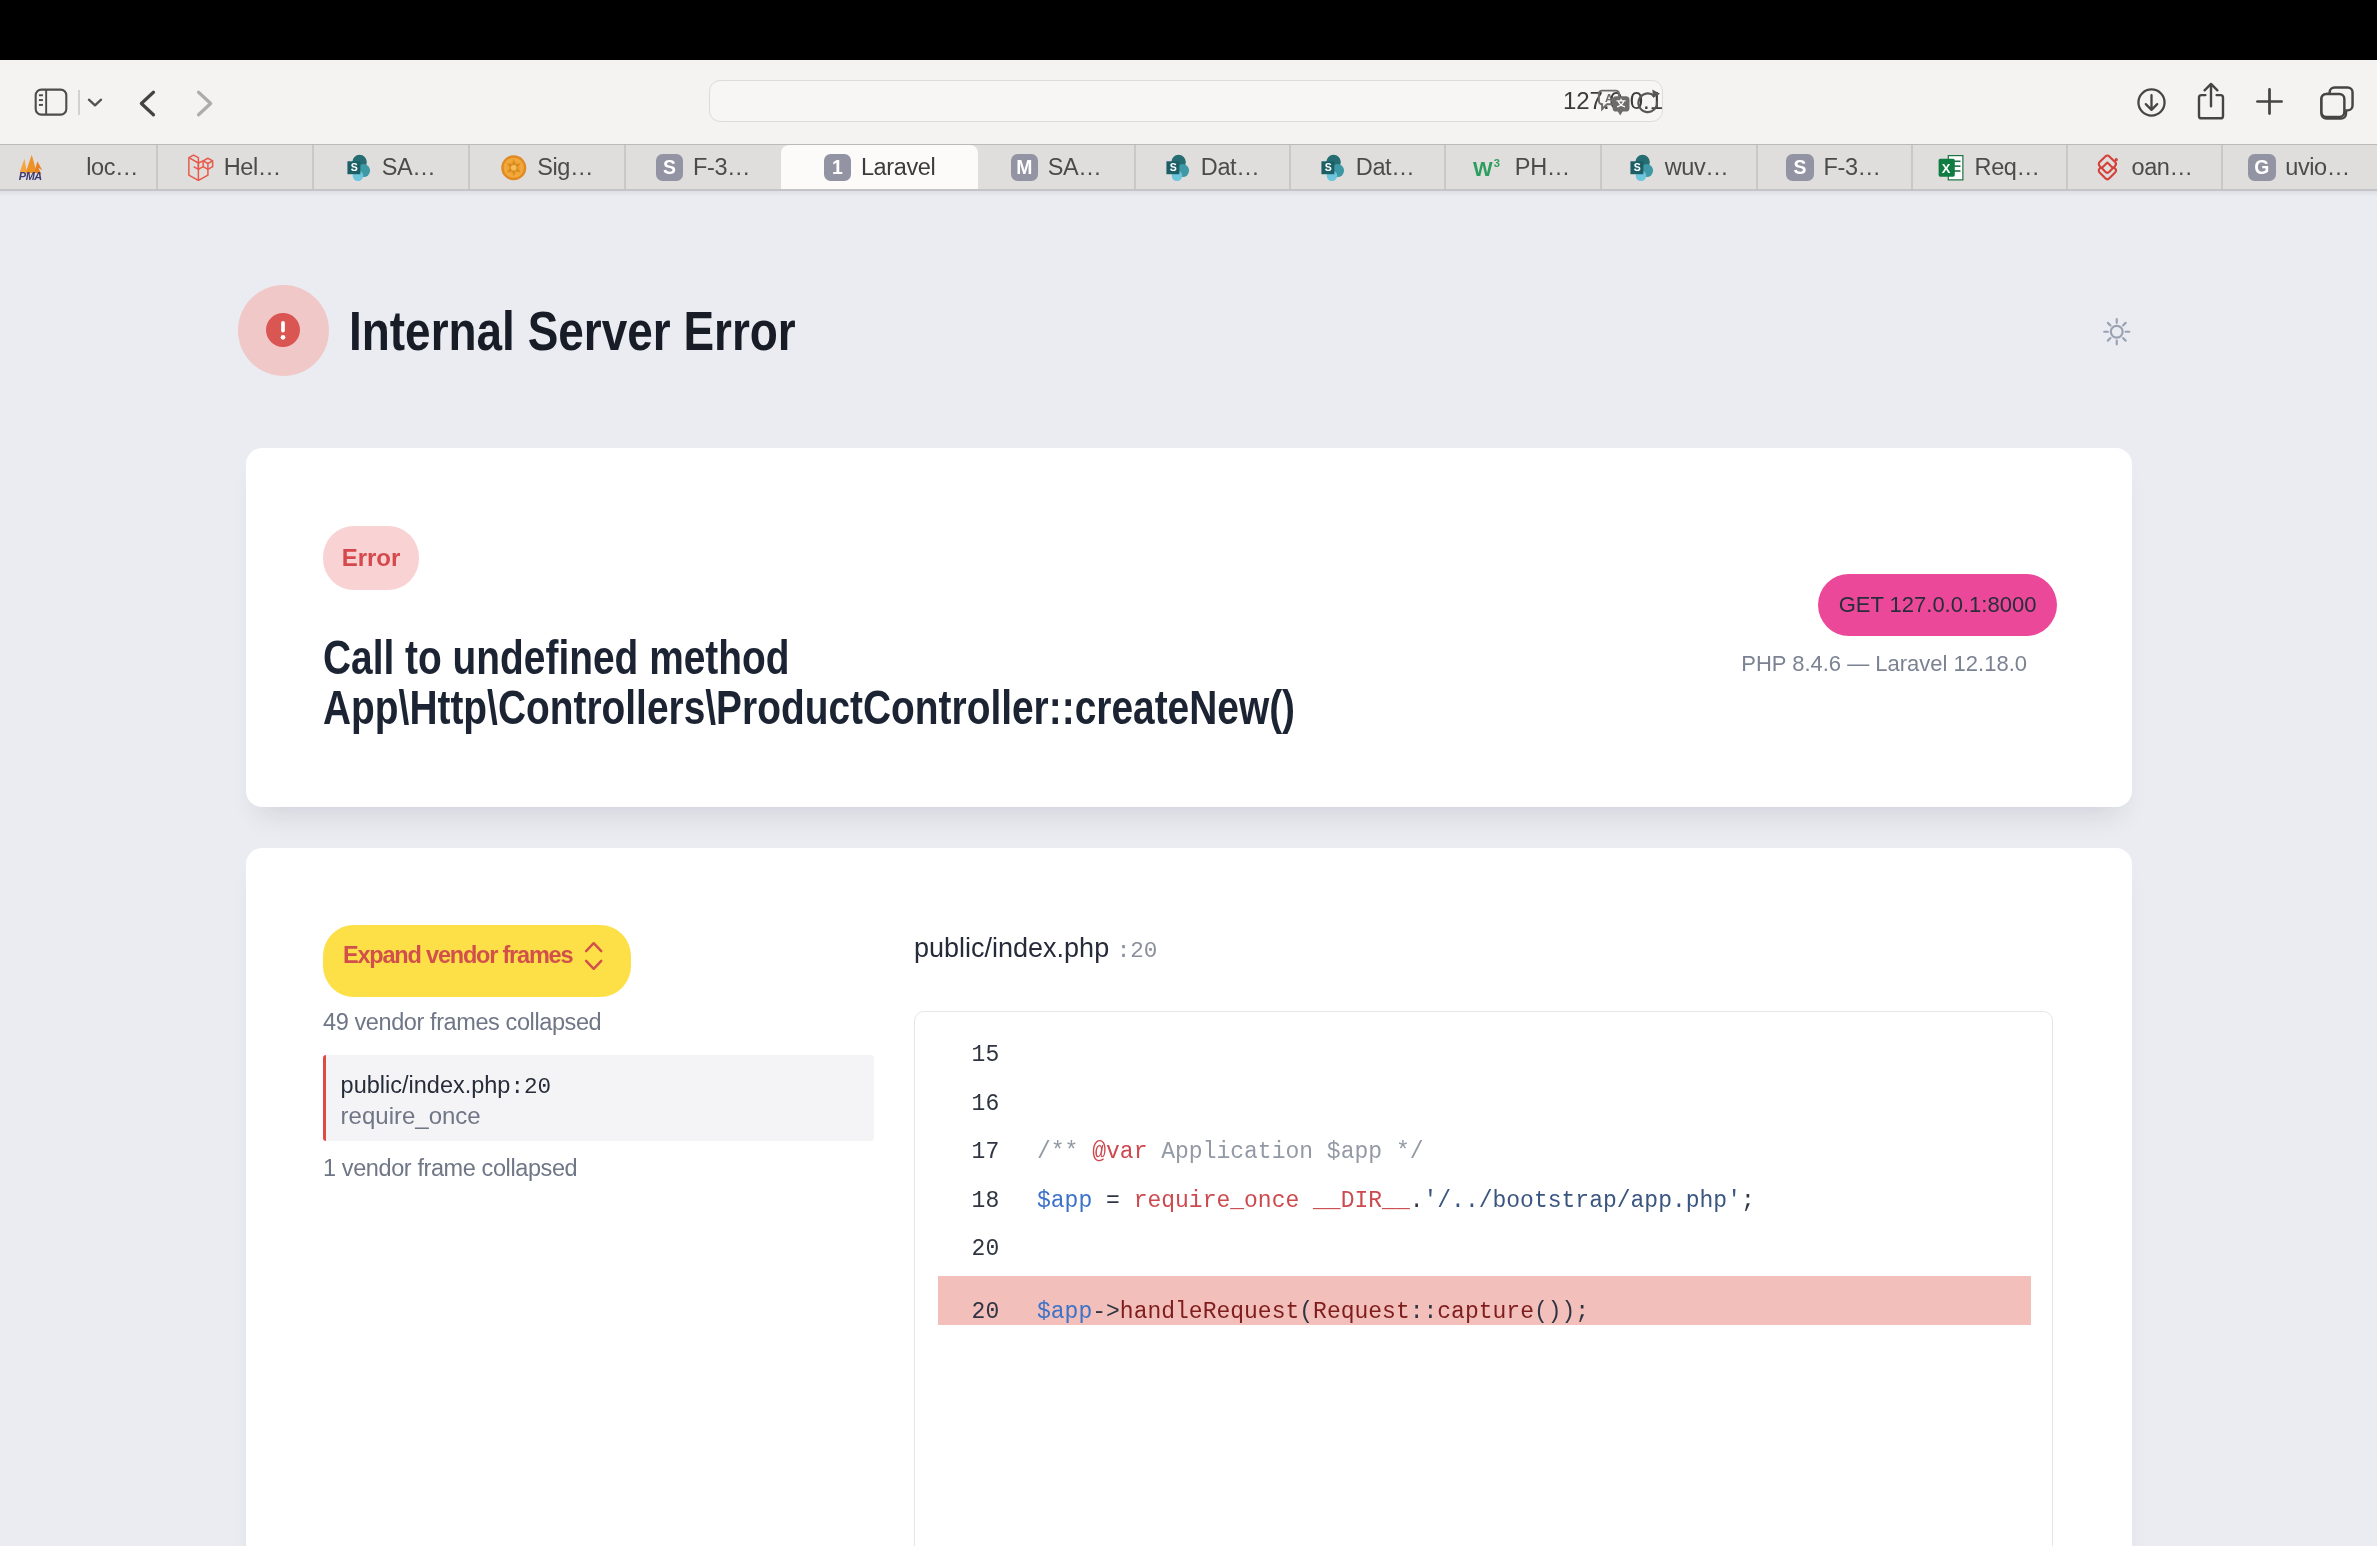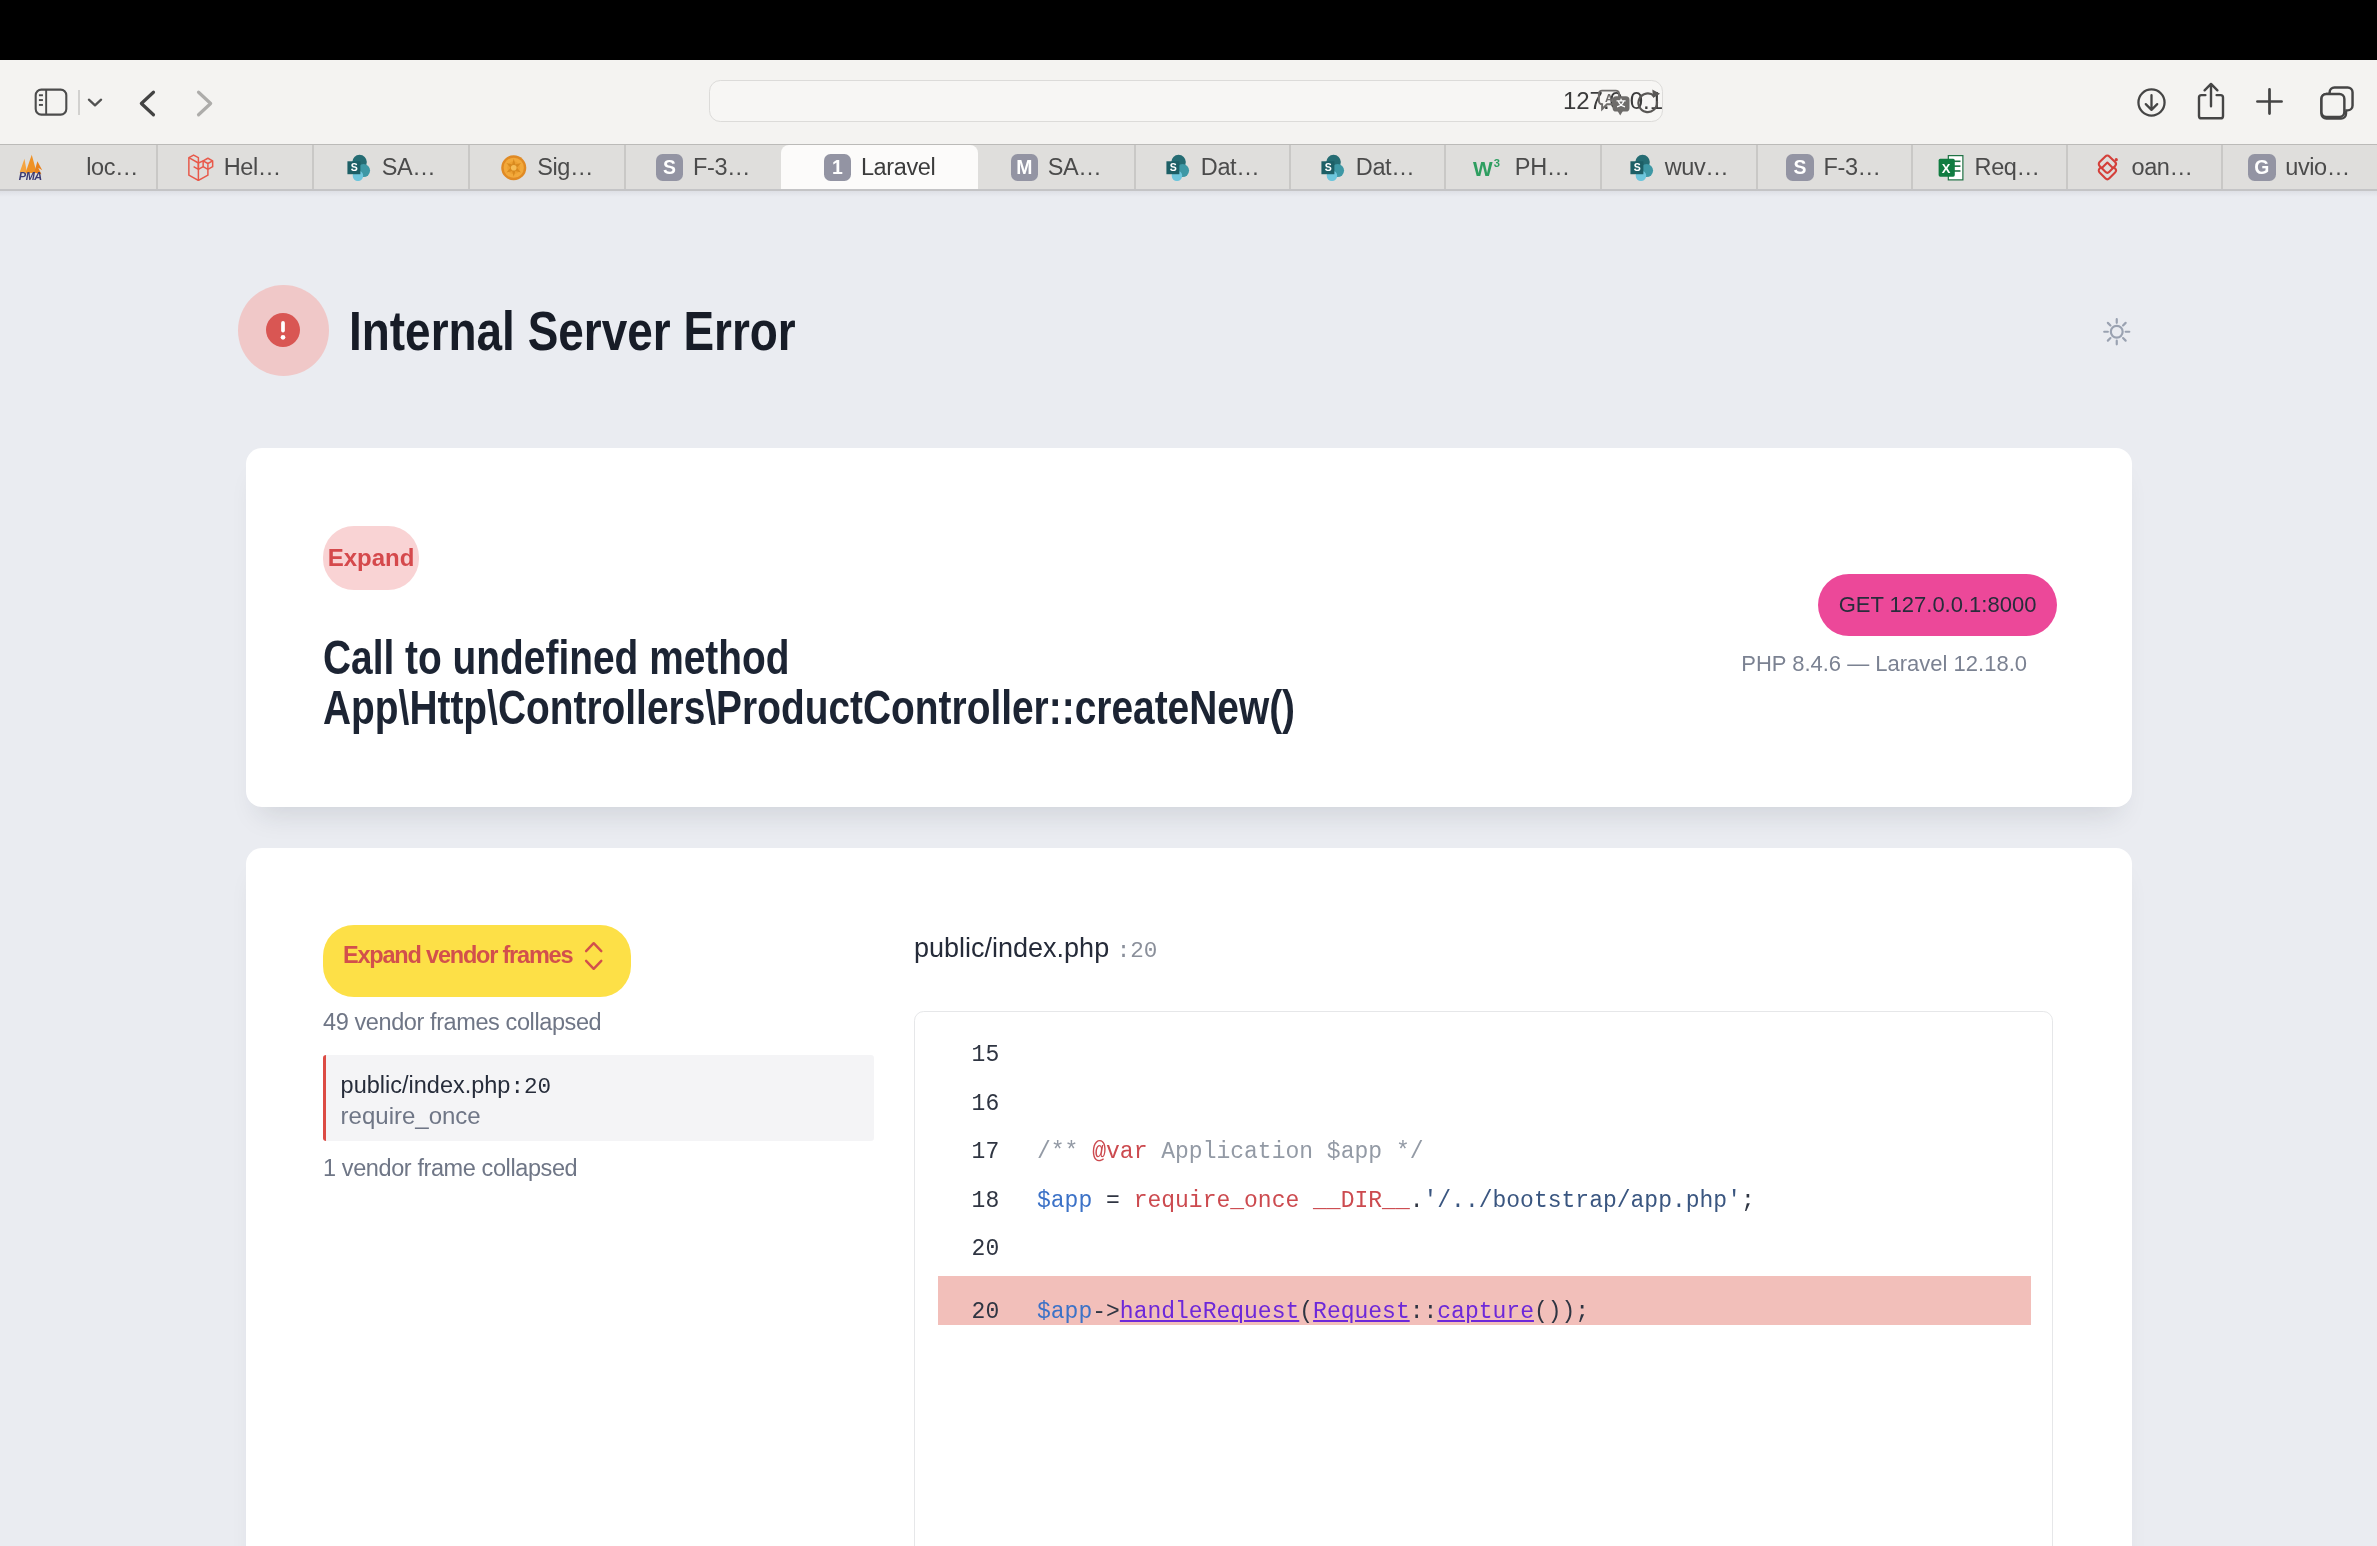--- a/index.html
+++ b/index.html
@@ -43,21 +43,21 @@
 
 #codehead { left:914px; top:935px; line-height:27px; font-size:27px; color:#252b39; font-weight:500; }
 #codehead .mono { font-family:"Liberation Mono", monospace; font-size:22.6px; color:#8a8f9a; font-weight:normal; }
 #codebox { left:914px; top:1011px; width:1139px; height:647px; background:#fff; border:1.6px solid #e6e7e9; border-radius:9.7px; }
 .codeline { position:absolute; left:0; width:1135px; height:49px; line-height:49px; font-family:"Liberation Mono", monospace; font-size:23px; color:#2f3542; white-space:pre; }
 .codeline .num { position:absolute; left:3.2px; width:81px; text-align:right; }
 .codeline .src { position:absolute; left:122px; }
 .c-com { color:#939aa5; }
 .c-red { color:#cc4a4f; }
 .c-blue { color:#3c72c7; }
-.c-pur { color:#6d28d9;text-decoration:underline; }
+.c-pur { color:#7f1d1d; }
 .c-str { color:#3a5680; }
 #hl20 { position:absolute; left:22.6px; top:264px; width:1093px; height:49px; background:#f2bfba; }
 .fi { flex:none; }
 #h1wrap, #h2wrap { letter-spacing:0; }
 </style>
 </head>
 <body>
 <div class="abs" id="topblack"></div>
 <div class="abs" id="toolbar"></div>
 <svg class="abs" style="left:34px; top:88px;" width="34" height="29" viewBox="0 0 42 36" fill="none">
@@ -245,21 +245,21 @@
     <circle cx="21" cy="21" r="21" fill="#d95653"></circle>
     <rect x="18.7" y="10" width="4.6" height="14" rx="2.3" fill="#fff"></rect>
     <circle cx="21" cy="30" r="2.9" fill="#fff"></circle>
   </svg>
 <div class="abs" id="h1wrap">Internal Server Error</div>
 <svg class="abs" style="left:2103px; top:318px;" width="27.5" height="27.5" viewBox="0 0 34 34" fill="none" stroke="#9aa2b1" stroke-width="2.7" stroke-linecap="round">
     <circle cx="17" cy="17" r="7.3"></circle>
     <path d="M17 1.5 V6 M17 28 V32.5 M1.5 17 H6 M28 17 H32.5 M6 6 L9.2 9.2 M24.8 24.8 L28 28 M28 6 L24.8 9.2 M9.2 24.8 L6 28"></path>
   </svg>
 
-<div class="abs" id="badge">Expand</div>
+<div class="abs" id="badge">Error</div>
 <div class="abs" id="getpill">GET 127.0.0.1:8000</div>
 <div class="abs" id="phpline">PHP 8.4.6 — Laravel 12.18.0</div>
 <div class="abs" id="h2wrap">Call to undefined method<br>App\Http\Controllers\ProductController::createNew()</div>
 
 <div class="abs" id="expand">
     <span class="txt">Expand vendor frames</span>
     <svg style="position:absolute; left:261px; top:14.6px;" width="19.4" height="32" viewBox="0 0 24 40" fill="none" stroke="#d2504c" stroke-width="3" stroke-linecap="round" stroke-linejoin="round">
       <path d="M2.5 14 L12 4 L21.5 14"></path>
       <path d="M2.5 26 L12 36 L21.5 26"></path>
     </svg>

